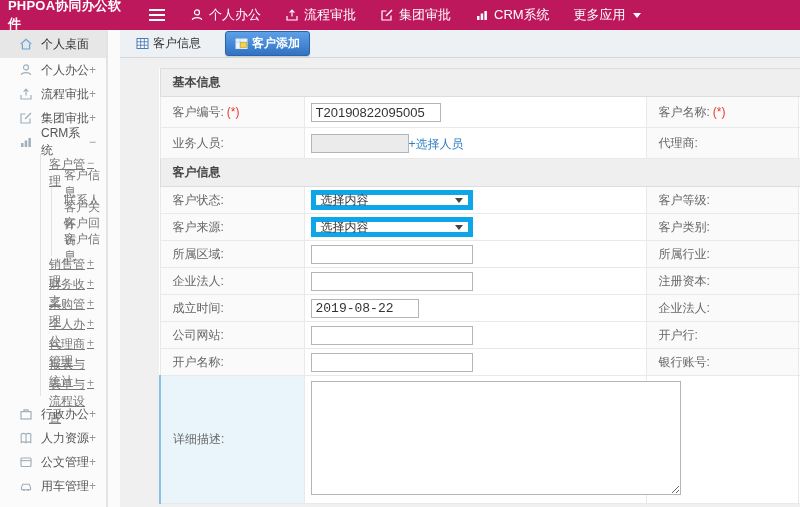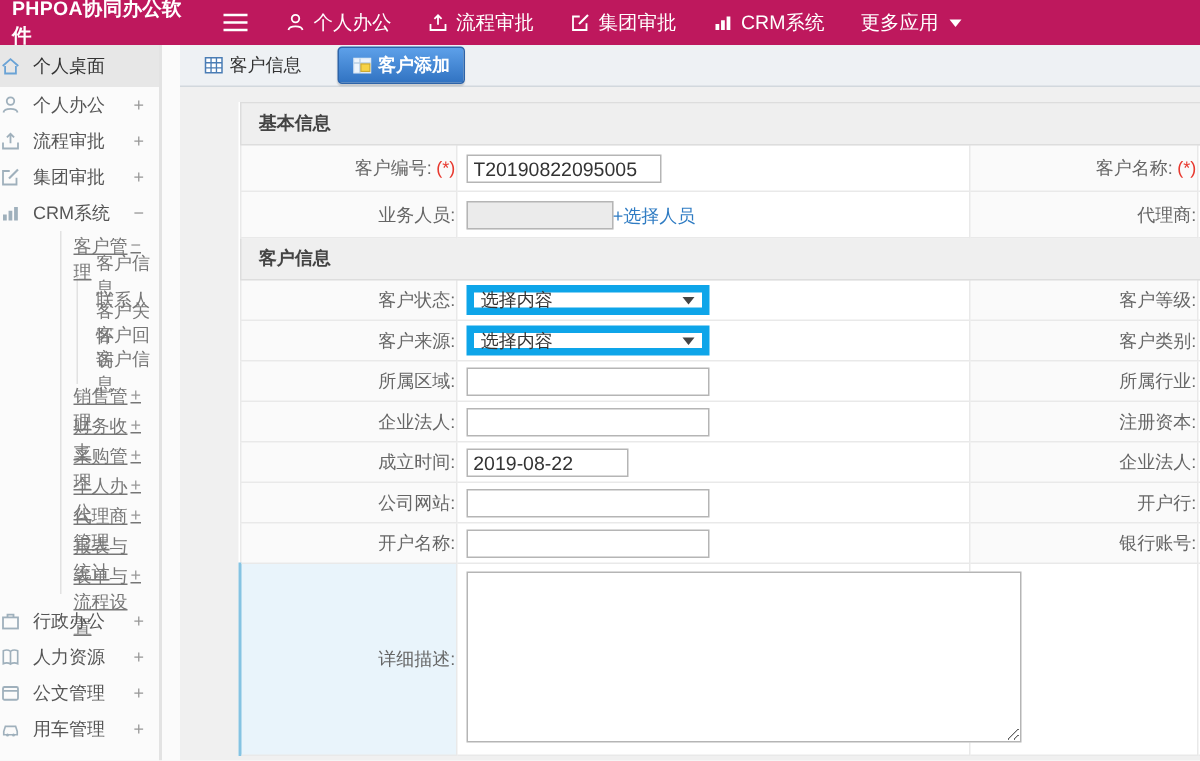--- a/index.html
+++ b/index.html
@@ -14,21 +14,21 @@
   .nic { display:flex; width:14px; height:14px; }
   .caret { width:0; height:0; border-left:4px solid transparent; border-right:4px solid transparent; border-top:5px solid #fff; margin-left:2px; }
 
   
   .main { display:flex; height:477px; }
 
   
   .sidebar { width:120px; background:#fbfbfb; position:relative; flex:none; }
   .sb-track { position:absolute; left:106px; top:0; bottom:0; width:2px; background:#e3e3e3; }
   .side-inner { width:106px; }
-  .s1 { height:24px; display:flex; align-items:center; padding:0 10px 0 0; color:#555; cursor:pointer; }
+  .s1 { height:24px; display:flex; align-items:center; padding:0 10px 0 19px; color:#555; cursor:pointer; }
   .s1.active { height:28px; background:#e7e7e7; color:#333; }
   .s1.active .sic { color:#6aa3d6; }
   .sic { width:14px; height:14px; margin-right:8px; color:#9fb0bc; display:flex; flex:none; }
   .exp { margin-left:auto; color:#999; font-size:12px; cursor:pointer; }
   .tree { margin-left:40px; border-left:1px solid #e2e2e2; padding-top:2px; }
   .s2 { height:20px; display:flex; align-items:flex-start; padding:0 12px 0 8px; color:#777; cursor:pointer;text-decoration:underline; }
   .tree3 { margin-left:10px; border-left:1px solid #e2e2e2; }
   .s3 { height:16px; display:flex; align-items:center; padding-left:12px; color:#777; cursor:pointer; }
   .bottom-group { margin-top:6px; }
   .bottom-group .s1 { height:24px; }
@@ -41,28 +41,28 @@
   .tab.active { background:linear-gradient(#5da0e9,#3173c2); border:1px solid #2d64a9; border-radius:3px; color:#fff; font-weight:bold; padding:3px 9px; margin-left:24px; box-shadow:0 1px 1px rgba(0,0,0,.15); }
 
   
   .form-wrap { margin:10px 0 0 39px; width:980px; }
   table.form { width:980px; table-layout:fixed; border-collapse:collapse; background:#fff; border:1px solid #c9c9c9; }
   td { border:1px solid #e9e9e9; vertical-align:middle; }
   tr.sec td { height:28px; background:#efefef; border-color:#ddd; padding-left:12px; color:#444; font-weight:bold; }
   tr.r31 td { height:31px; }
   tr.r27 td { height:27px; }
   tr.rbig td { height:128px; }
-  td.lbl { background:#fafafa; padding-left:12px; color:#666;text-align:right; }
+  td.lbl { background:#fafafa; padding-left:12px; color:#666; }
   td.ipt { padding-left:6px; }
   td.ipt2 { padding-left:1px; }
   .req { color:#e8392f; margin-left:3px; }
   input.ti { height:19px; border:1px solid #b5b5b5; padding:1px 4px; font-family:inherit; font-size:13px; color:#333; background:#fff; }
   input.w-code { width:130px; }
   input.w-txt { width:162px; }
-  input.w-date { width:108px; }
+  input.w-date { width:108px;font-family:Liberation Mono, monospace; }
   input.w-dis { width:98px; background:#ebebeb; border-color:#b5b5b5; }
   a.plink { color:#2f7cc3; text-decoration:none; cursor:pointer; }
   .sel { width:162px; height:20px; border:5px solid #0ea5e9; background:#fff; display:flex; align-items:center; justify-content:space-between; padding:0 5px; color:#333; cursor:pointer; }
   .sel-caret { width:0; height:0; border-left:4px solid transparent; border-right:4px solid transparent; border-top:5px solid #444; }
   td.hl { background:#e9f4fb; border-left:2px solid #85c3e2; }
   td.ta-cell { padding:5px 0 5px 6px; vertical-align:top; }
   textarea.ta { width:370px; height:114px; border:1px solid #b5b5b5; resize:both; font-family:inherit; }
 </style>
 </head>
 <body>

